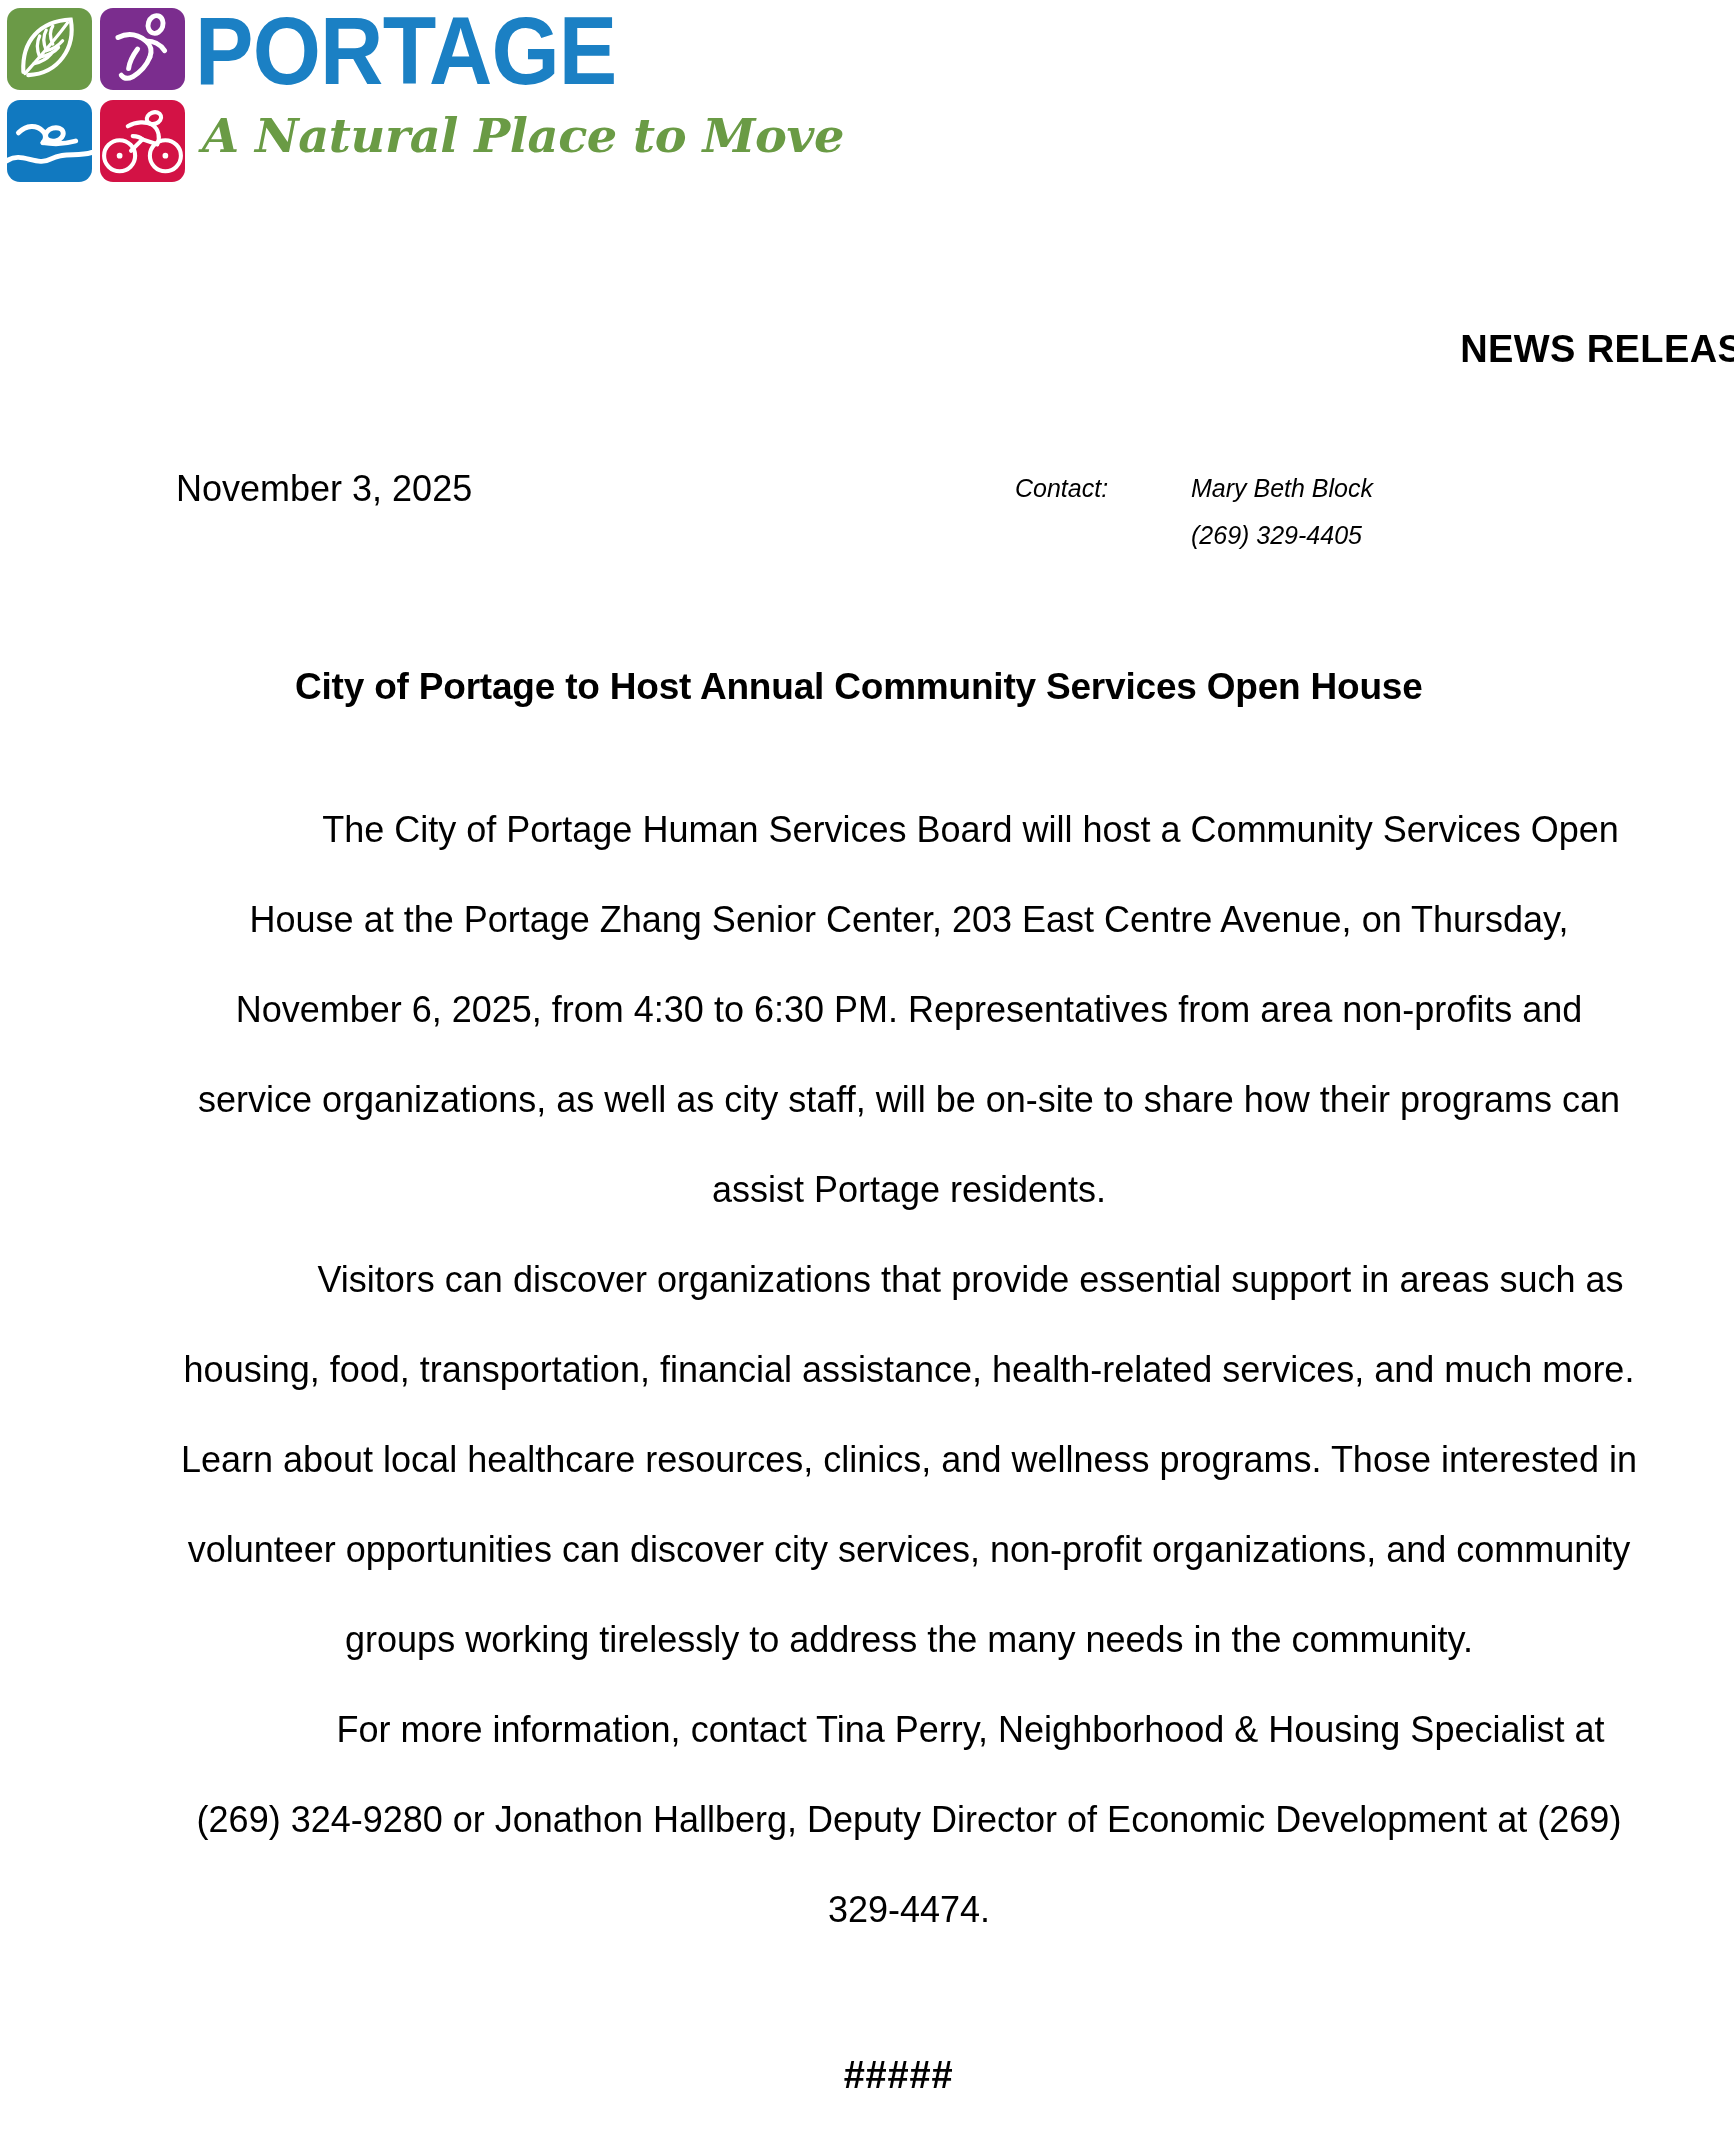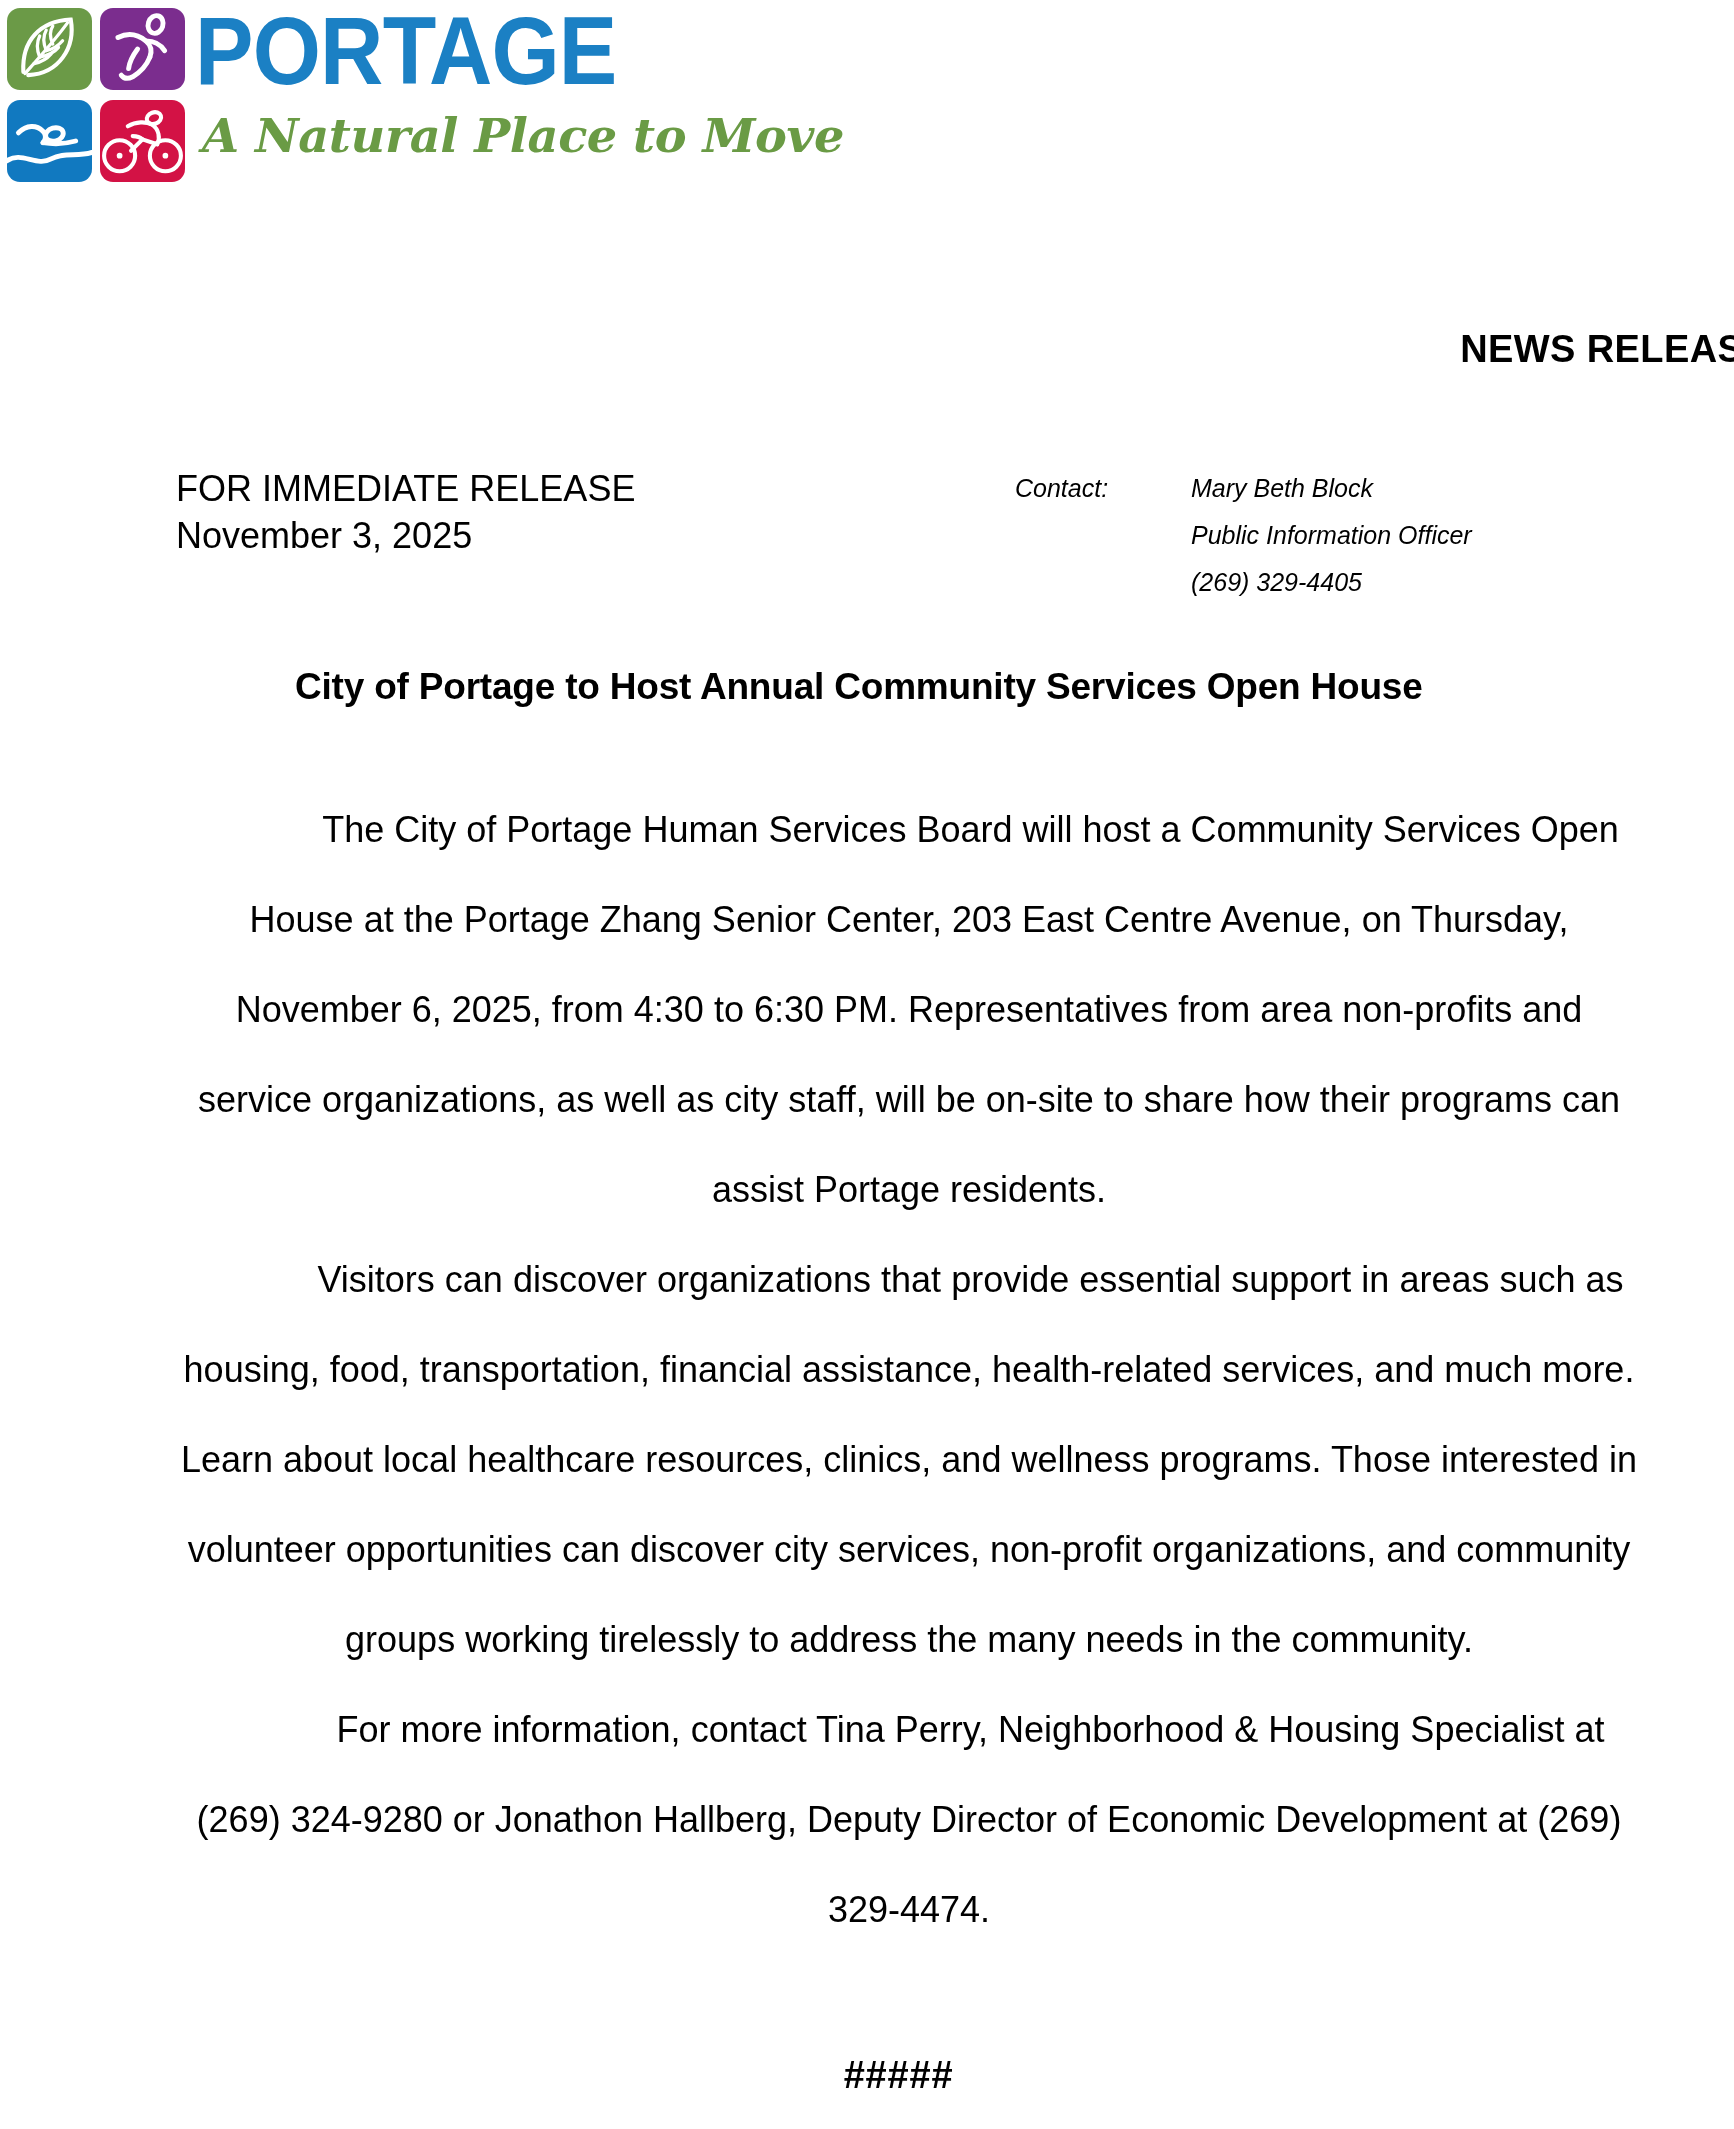--- a/index.html
+++ b/index.html
@@ -233,30 +233,26 @@
     <div class="logo-tagline" style="color:#6A9B45;">A Natural Place to Move</div>
   </div>
 
   <div class="news-release-title">
     <span>NEWS RELEASE</span>
   </div>
 
   <div class="meta-row">
 
     <div class="meta-left">
-      <div>FOR IMMEDIATE RELEASE</div>
       <div>November 3, 2025</div>
     </div>
 
     <div class="meta-right">
       <div>
         <span class="contact-label">Contact:</span><span>Mary Beth Block</span>
-      </div>
-      <div>
-        <span class="contact-indent"></span><span>Public Information Officer</span>
       </div>
       <div>
         <span class="contact-indent"></span><span>(269) 329-4405</span>
       </div>
     </div>
 
   </div>
 
   <div class="headline">City of Portage to Host Annual Community Services Open House</div>
 

